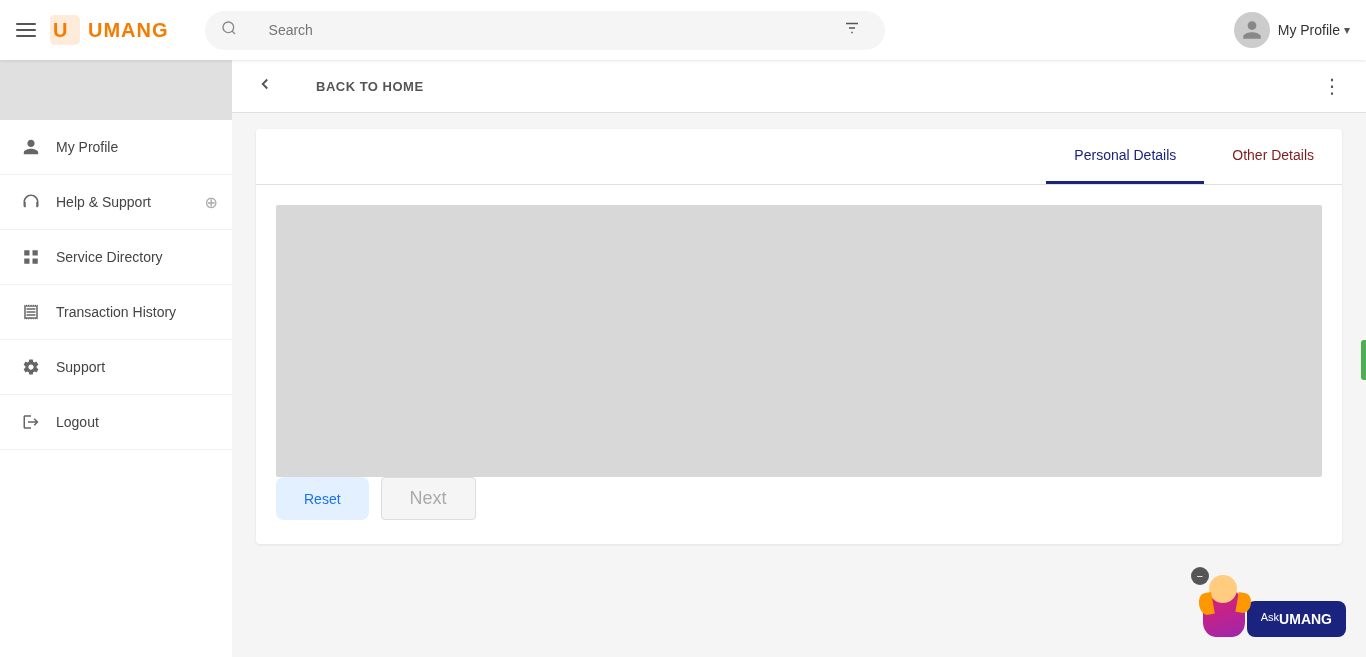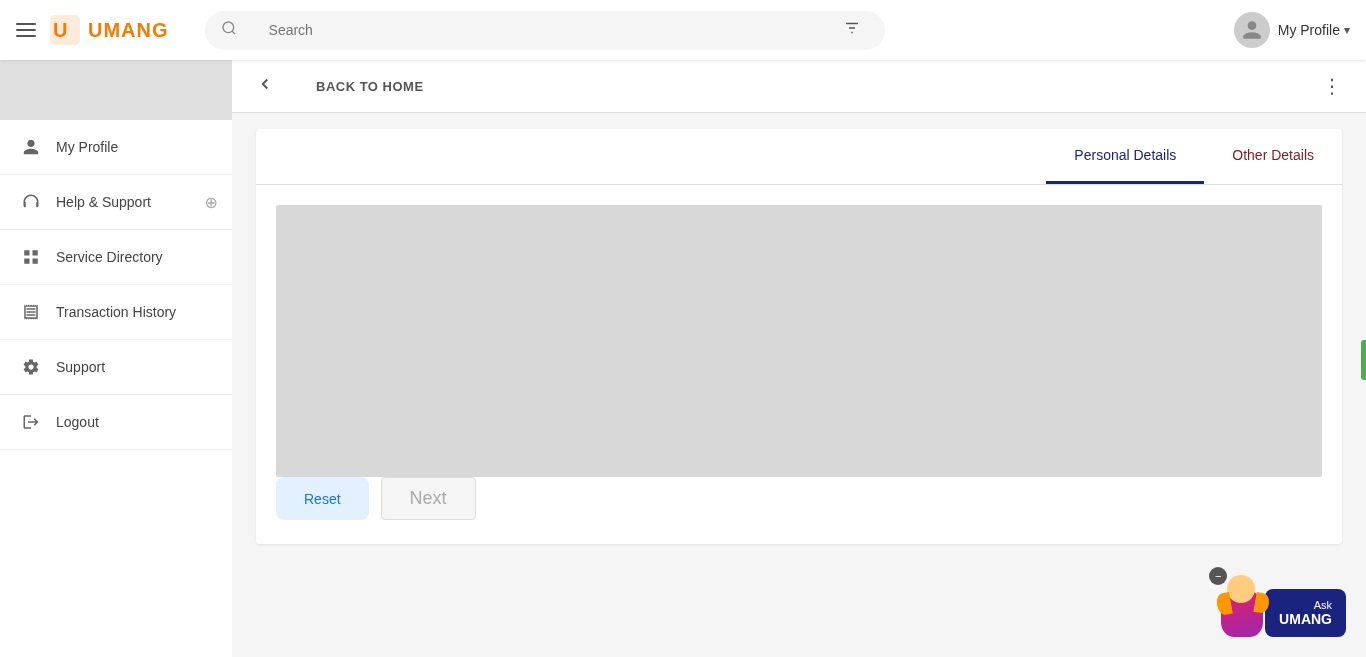--- a/index.html
+++ b/index.html
@@ -274,22 +274,22 @@
     }
     .ask-umang-bubble {
       background: #1a237e;
       color: #fff;
       font-size: 13px;
       font-weight: 700;
       padding: 10px 14px;
       border-radius: 8px;
       margin-left: 0;
       display: flex;
-      flex-direction: column;
-      align-items: flex-end;
+      flex-direction: row;
+      align-items: flex-start;
       position: relative;
     }
     .ask-umang-bubble .ask-label { font-size: 11px; font-weight: 400; }
     .ask-umang-bubble .umang-label { font-size: 14px; font-weight: 700; }
     .close-btn {
       position: absolute;
       top: -8px;
       left: -8px;
       background: #555;
       color: #fff;

